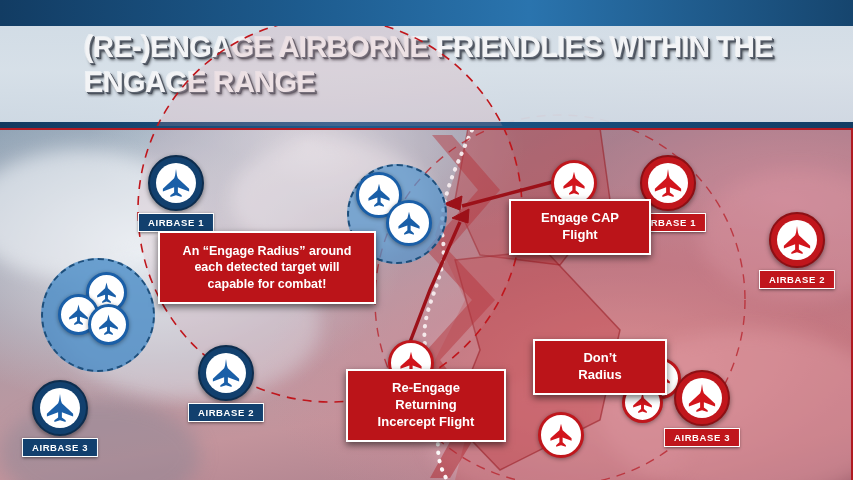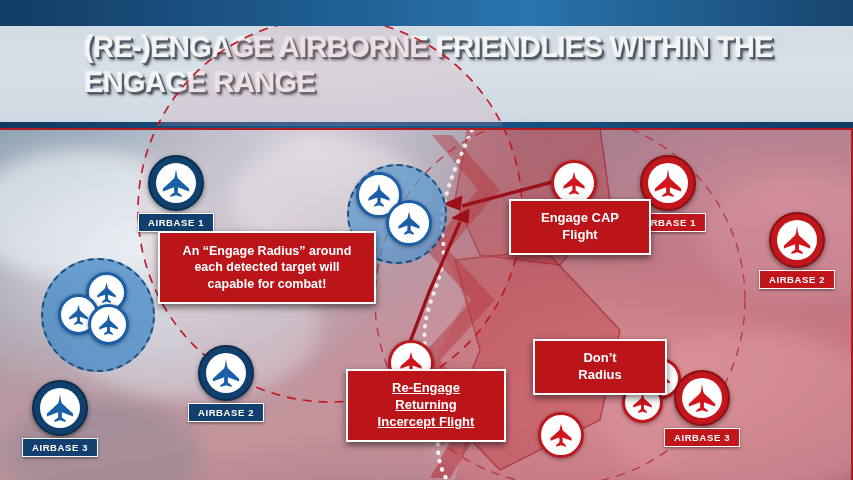--- a/index.html
+++ b/index.html
@@ -240,21 +240,21 @@
     <span class="ln">An “Engage Radius” around</span>
     <span class="ln">each detected target will</span>
     <span class="ln">capable for combat!</span>
   </div>
 
   <div class="callout lbl" style="left:509px;top:199px;width:100px;">
     <span class="ln">Engage CAP</span>
     <span class="ln">Flight</span>
   </div>
 
-  <div class="callout lbl" style="left:346px;top:369px;width:118px;text-decoration:underline;">
+  <div class="callout lbl" style="left:346px;top:369px;width:118px;">
     <span class="ln">Re-Engage</span>
     <span class="ln">Returning</span>
     <span class="ln">Incercept Flight</span>
   </div>
 
   <div class="callout lbl" style="left:533px;top:339px;width:92px;">
     <span class="ln">Don’t</span>
     <span class="ln">Radius</span>
   </div>
 

